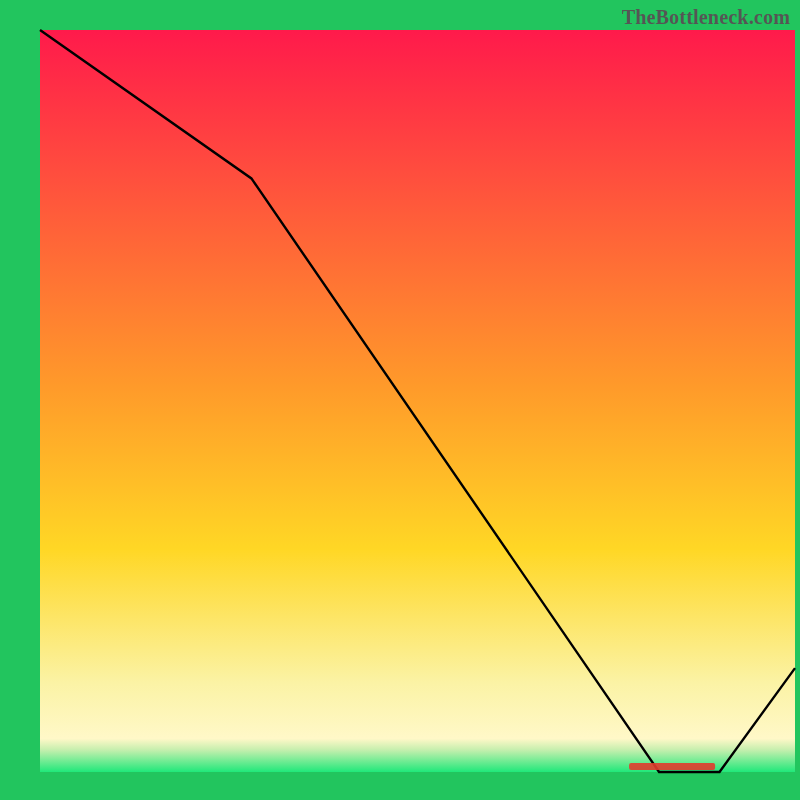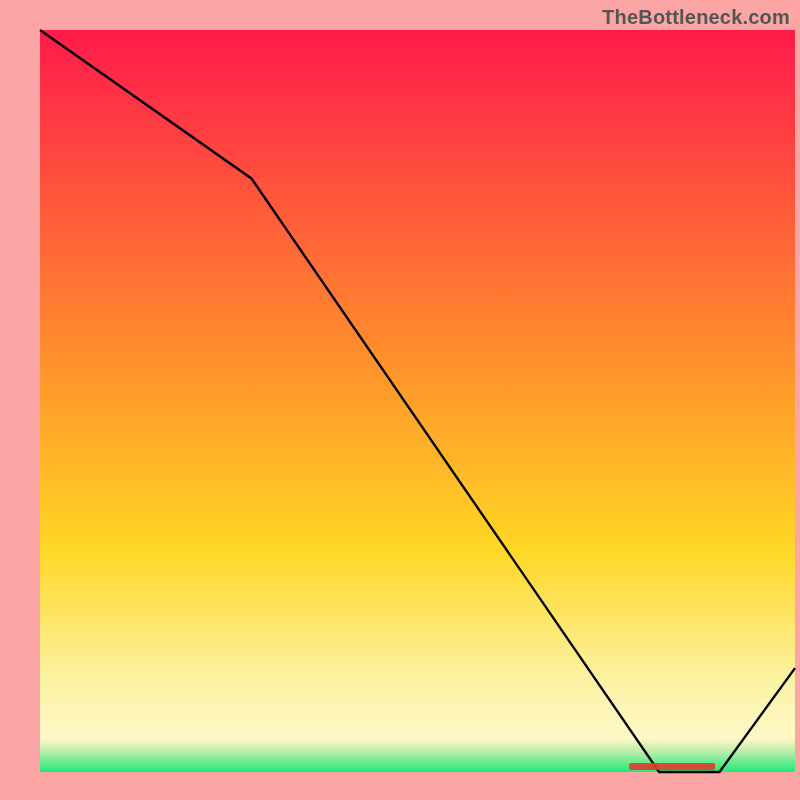--- a/index.html
+++ b/index.html
@@ -8,21 +8,22 @@
     width: 800px;
     height: 800px;
     background: #000;
     font-family: Arial, Helvetica, sans-serif;
     overflow: hidden;
   }
   .frame {
     position: relative;
     width: 800px;
     height: 800px;
-    background: #fca5a5;
+    background: #22c55e;
+    font-family: Liberation Serif, serif;
   }
   .watermark {
     position: absolute;
     top: 6px;
     right: 10px;
     color: #555;
     font-size: 20px;
     font-weight: bold;
     z-index: 5;
     letter-spacing: 0.2px;

